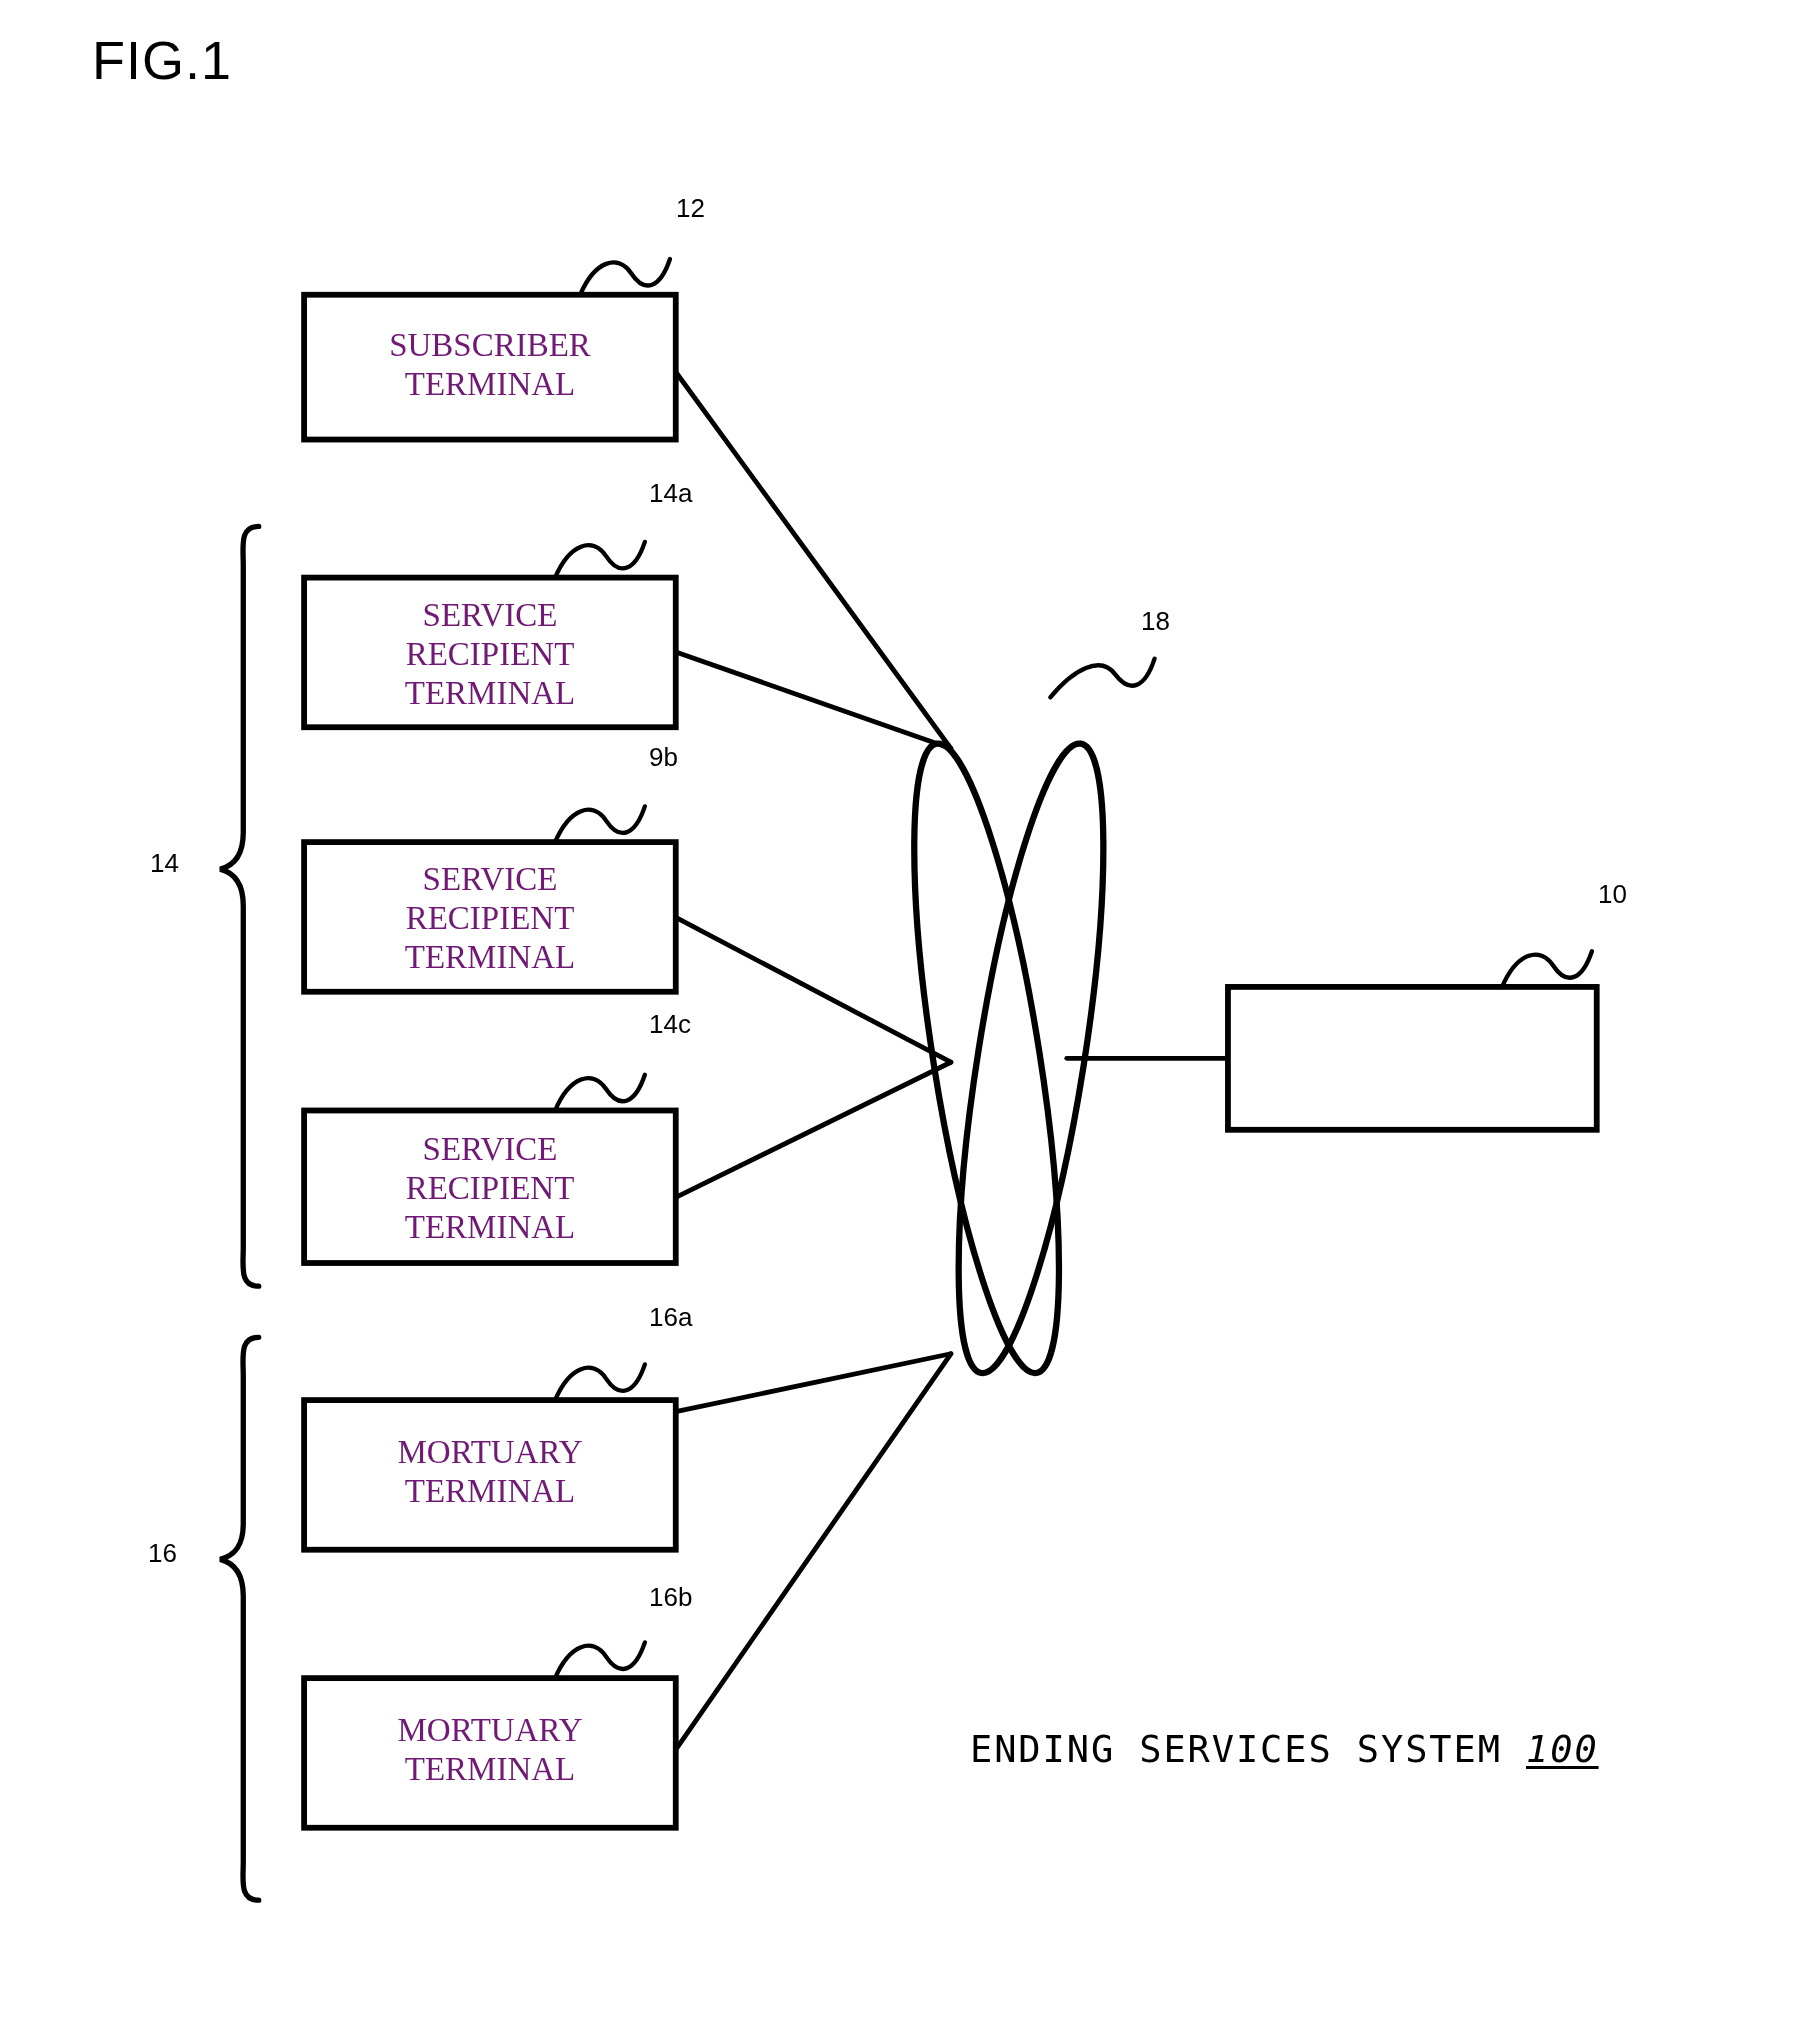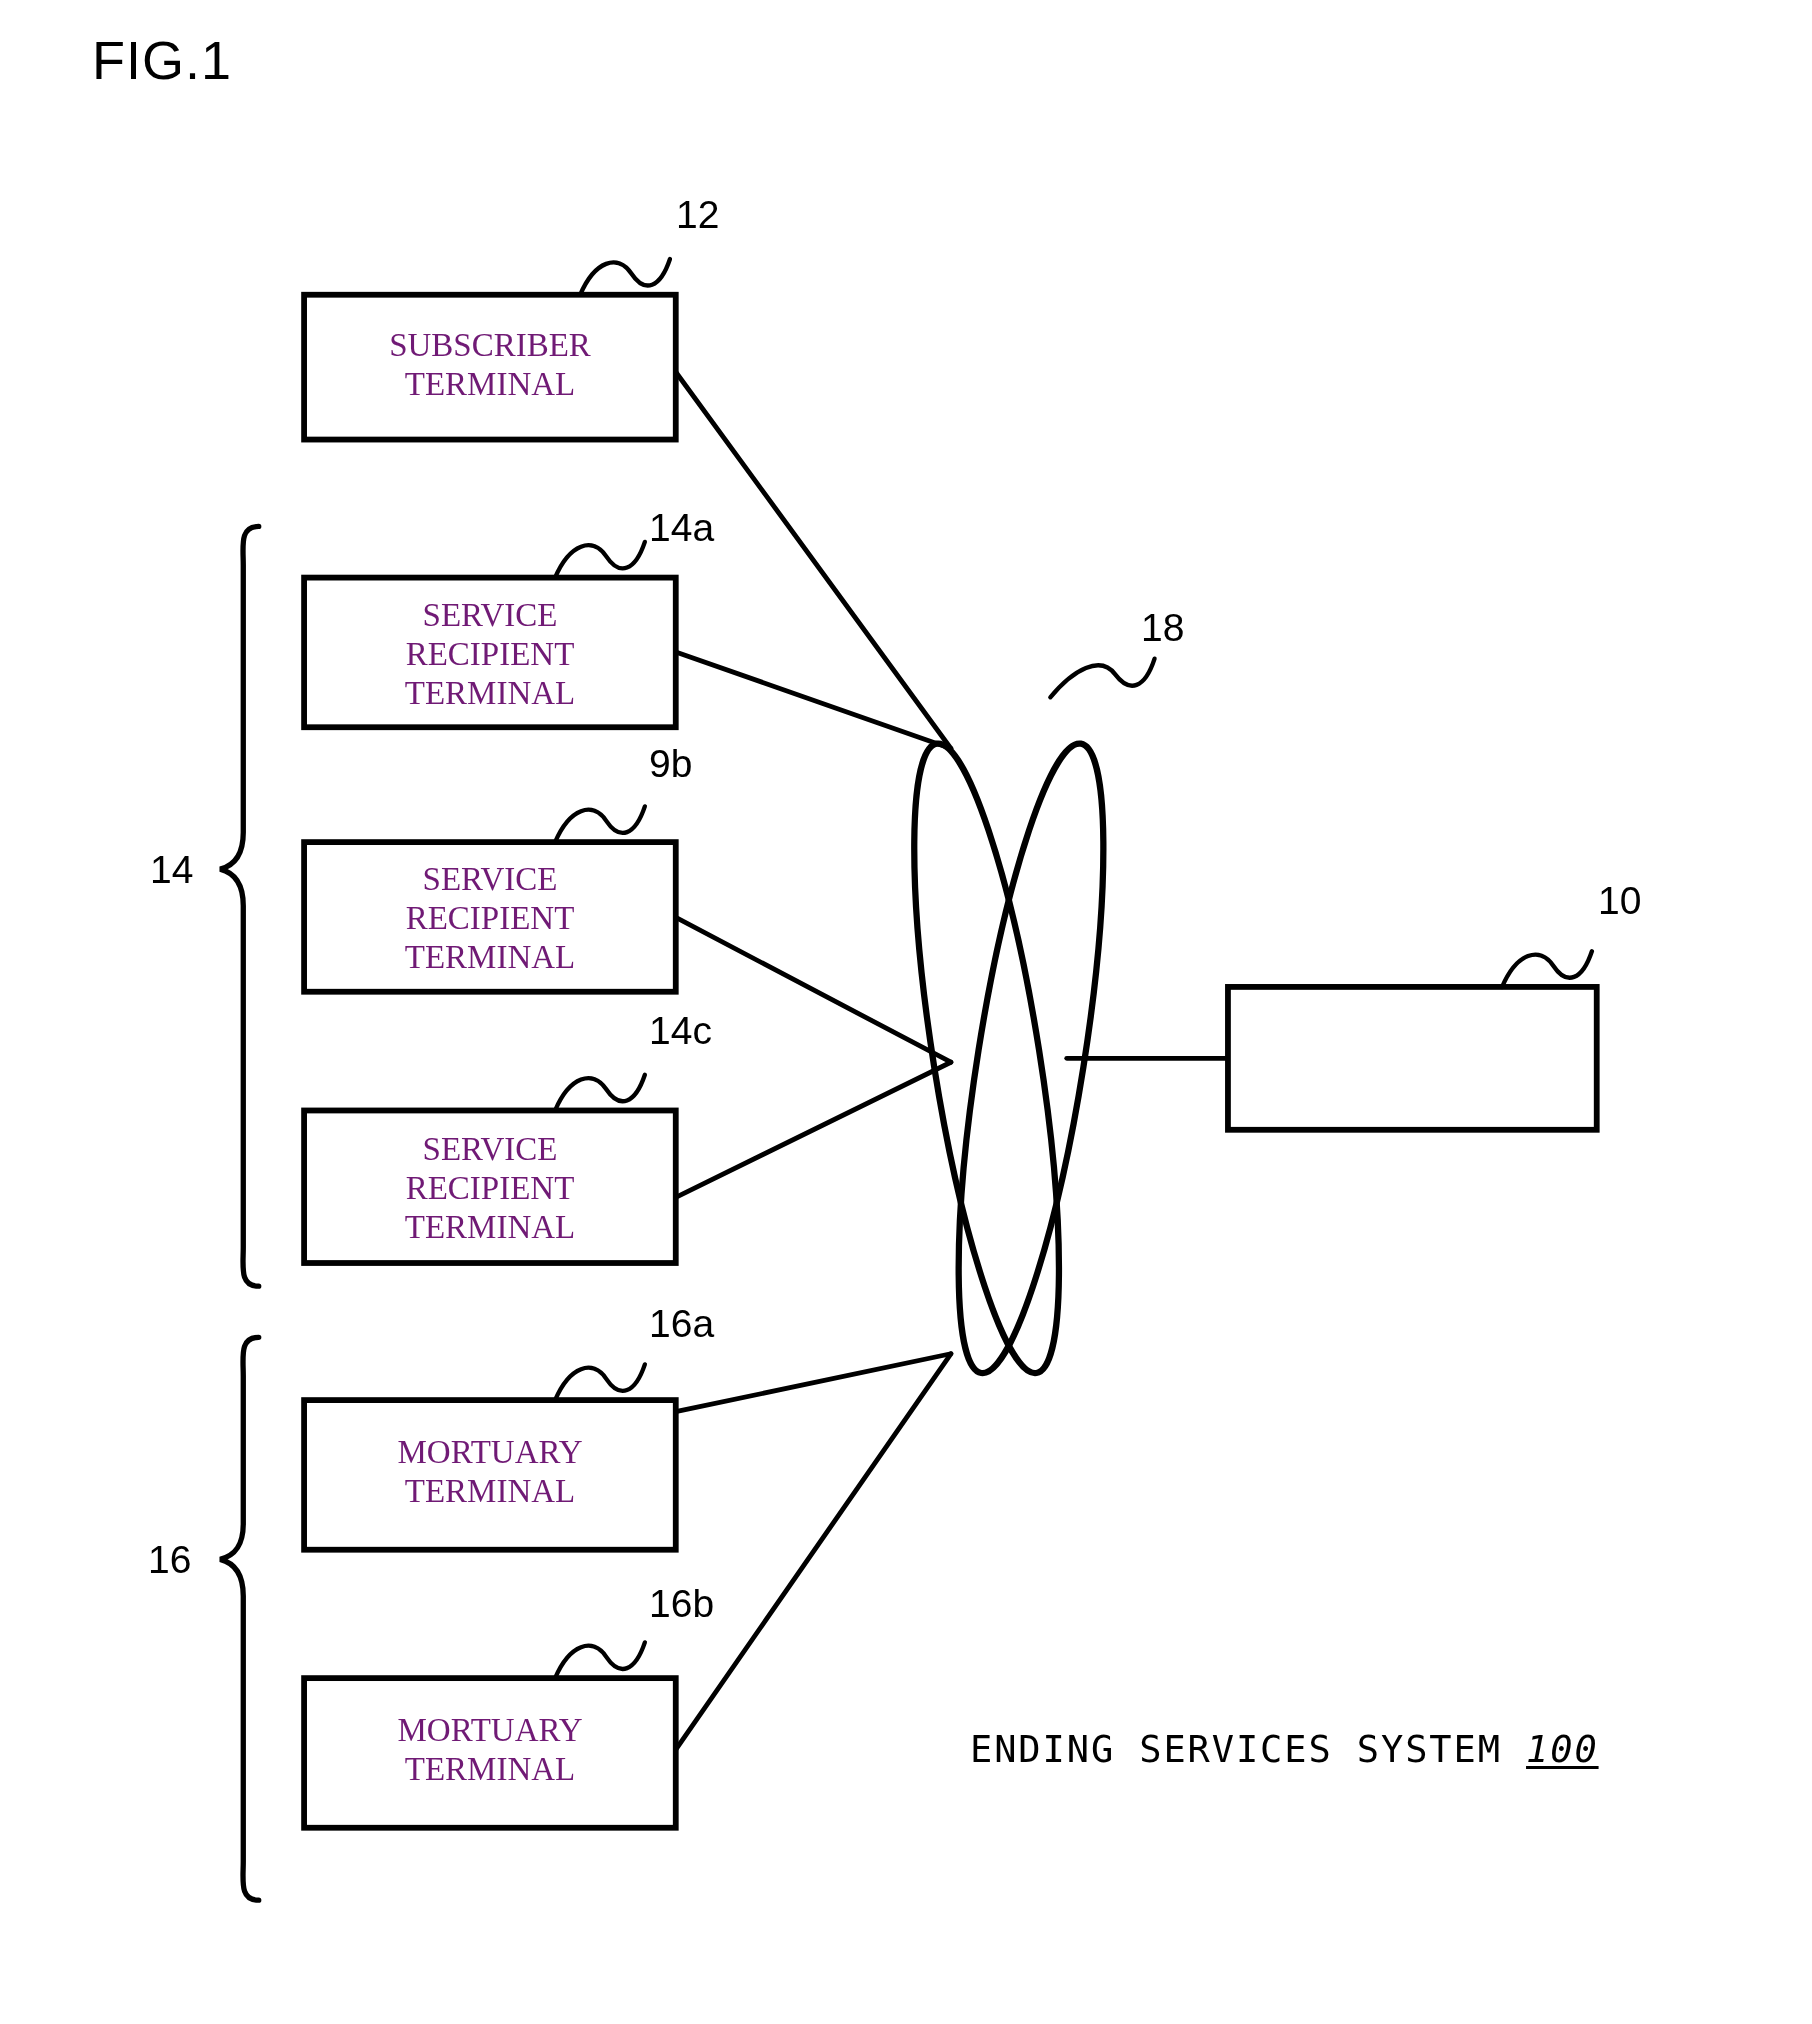--- a/index.html
+++ b/index.html
@@ -43,21 +43,21 @@
     font-family: Liberation Serif, serif;
     font-size: 33px;
     line-height: 39px;
     color: #701a75;
     white-space: pre-line;
     pointer-events: none;
   }
   .ref-num {
     position: absolute;
     font-family: "Liberation Sans", sans-serif;
-    font-size: 39px;
+    font-size: 26px;
     color: #000;
     white-space: pre;
   }
   .caption {
     position: absolute;
     font-family: "DejaVu Sans Mono", monospace;
     font-size: 37px;
     letter-spacing: 1.9px;
     color: #000;
     white-space: pre;
@@ -156,21 +156,21 @@
 
   <div class="box-label" style="left:304px; top:1433px; width:372px;">MORTUARY
 TERMINAL</div>
 
   <div class="box-label" style="left:304px; top:1711px; width:372px;">MORTUARY
 TERMINAL</div>
 
 
   <div class="ref-num" style="left:676px; top:193px;">12</div>
 
-  <div class="ref-num" style="left:649px; top:478px;margin-top:28px;">14a</div>
+  <div class="ref-num" style="left:649px; top:478px;">14a</div>
 
   <div class="ref-num" style="left:649px; top:742px;">9b</div>
 
   <div class="ref-num" style="left:649px; top:1009px;">14c</div>
 
   <div class="ref-num" style="left:649px; top:1302px;">16a</div>
 
   <div class="ref-num" style="left:649px; top:1582px;">16b</div>
 
   <div class="ref-num" style="left:1598px; top:879px;">10</div>

